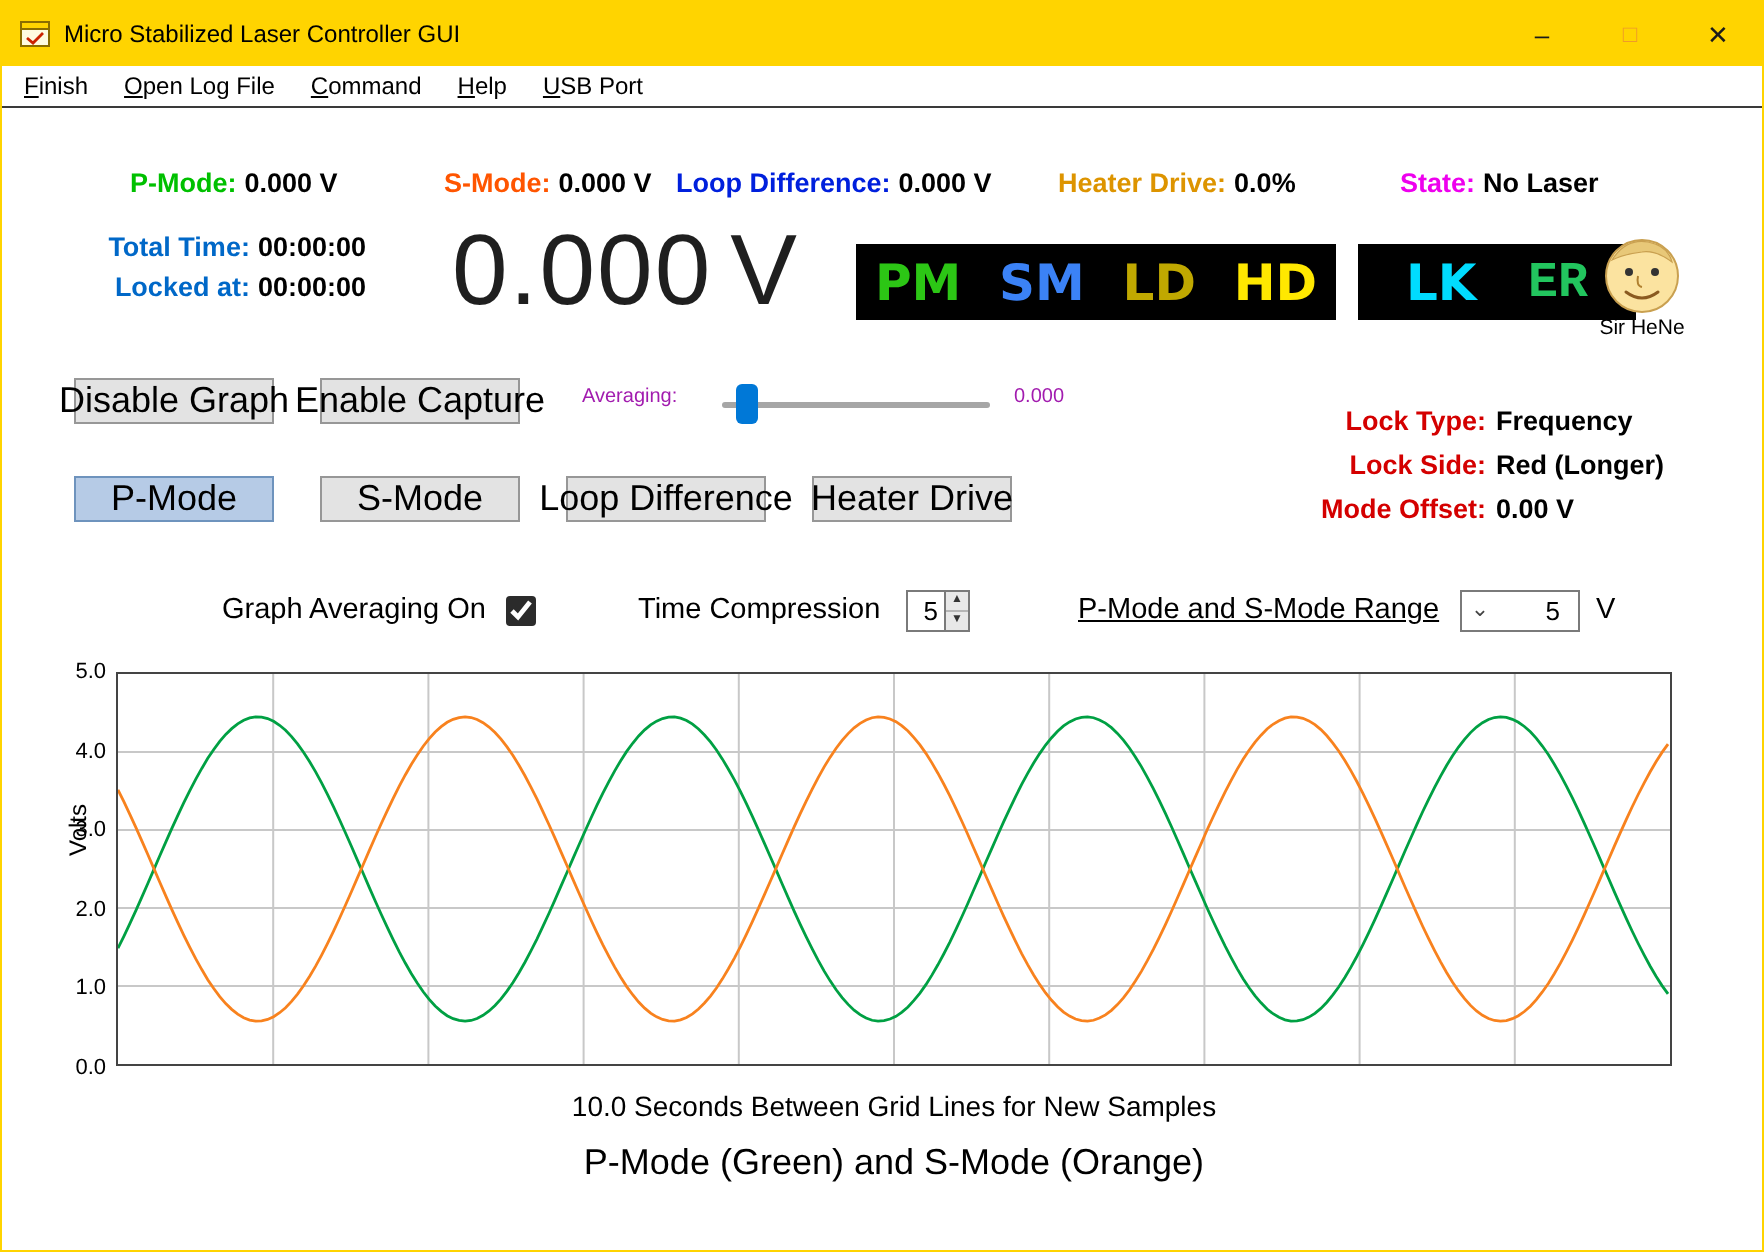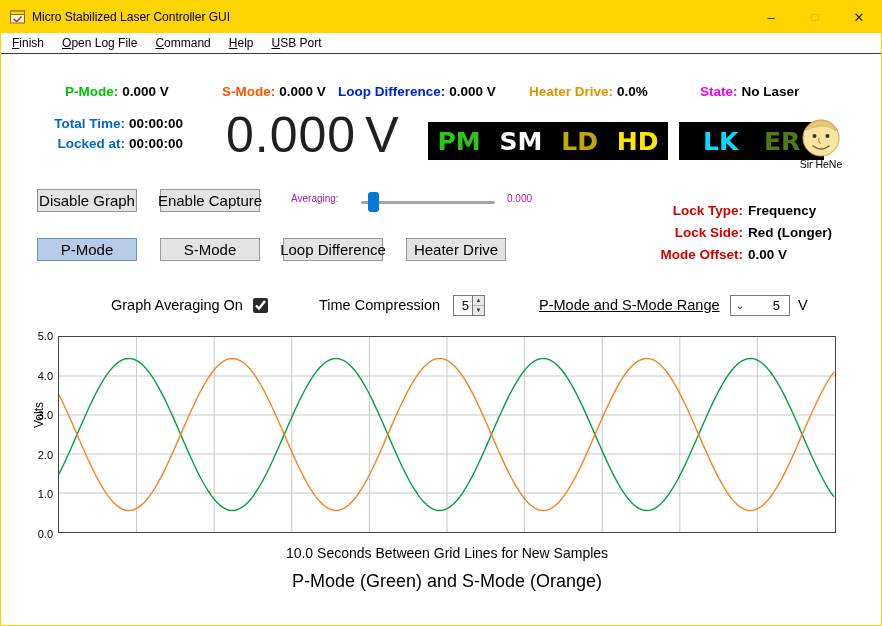--- a/index.html
+++ b/index.html
@@ -32,21 +32,21 @@
   .big-display { font-size:50px; color:#1f1f1f; letter-spacing:1px; white-space:nowrap; }
   .big-display .unit { margin-left:9px; }
 
   .badge-box { position:absolute; top:68px; height:38px; background:#000; display:flex; align-items:center; justify-content:space-around; font-weight:bold; font-size:25px; font-family:"DejaVu Sans", sans-serif;margin-left:12px; }
   .badge-box span { line-height:1; }
   .badge-single { padding:0 24px; }
 
   .mascot { width:42px; height:42px; }
   .mascot-caption { width:64px; text-align:center; font-size:10.5px; color:#000; }
 
-  .btn { position:absolute; width:100px; height:23px; background:#e3e3e3; border:1px solid #979797; font-size:15px; font-family:inherit; color:#000; display:flex; align-items:center; justify-content:center; white-space:nowrap; }
+  .btn { position:absolute; width:100px; height:23px; background:#e3e3e3; border:1px solid #979797; font-size:18px; font-family:inherit; color:#000; display:flex; align-items:center; justify-content:center; white-space:nowrap; }
   .btn.selected { background:#b6cbe6; border-color:#6e93bd; }
 
   .label-14 { font-size:10px; color:#a21caf; white-space:nowrap; }
   .label-15 { font-size:14.5px; color:#000; white-space:nowrap; }
 
   .slider { position:absolute; left:360px; top:137px; width:134px; height:22px; }
   .slider .track { position:absolute; left:0; right:0; top:10px; height:3px; background:#a6a6a6; border-radius:2px; }
   .slider .thumb { position:absolute; left:7px; top:1px; width:11px; height:20px; background:#0078d7; border-radius:3px; }
 
   .lock-block { font-size:13.5px; font-weight:bold; white-space:nowrap; }
@@ -121,29 +121,29 @@
       <div><span style="color: rgb(0, 104, 200);">Total Time:</span><span class="tval">00:00:00</span></div>
       <div><span style="color: rgb(0, 104, 200);">Locked at:</span><span class="tval">00:00:00</span></div>
     </div>
 
     <div class="abs big-display" style="left:225px; top:52px;">
       <span>0.000</span><span class="unit">V</span>
     </div>
 
     <div class="badge-box" style="left:415px; width:240px;">
       <span style="color: rgb(44, 198, 21);">PM</span>
-      <span style="color: #ffffff;">SM</span>
+      <span style="color: #3b82f6;">SM</span>
       <span style="color: rgb(192, 168, 0);">LD</span>
       <span style="color: rgb(255, 232, 0);">HD</span>
     </div>
     <div class="badge-box badge-single" style="left:666px;">
       <span style="color: rgb(0, 220, 255);">LK</span>
     </div>
     <div class="badge-box badge-single" style="left:727px;">
-      <span style="color: #4d7c0f;">ER</span>
+      <span style="color: #22c55e; font-family: Liberation Mono, monospace;">ER</span>
     </div>
 
     <svg class="abs mascot" style="left:799px; top:62px;" viewBox="0 0 42 42">
       <circle cx="21" cy="22" r="18" fill="#fbe3a0" stroke="#c9a050" stroke-width="1"></circle>
       <path d="M6 14 Q13 3 24 5 Q34 7 36 15 Q28 9 21 10 Q12 11 6 14 Z" fill="#e8c878" stroke="#c9a050" stroke-width="0.6"></path>
       <circle cx="14.5" cy="20" r="2" fill="#333"></circle>
       <circle cx="27.5" cy="20" r="2" fill="#333"></circle>
       <path d="M19 22 Q18 27 21 27.5" fill="none" stroke="#b08030" stroke-width="1"></path>
       <path d="M13 30 Q21 36 29 30" fill="none" stroke="#8a5a20" stroke-width="1.5" stroke-linecap="round"></path>
     </svg>

